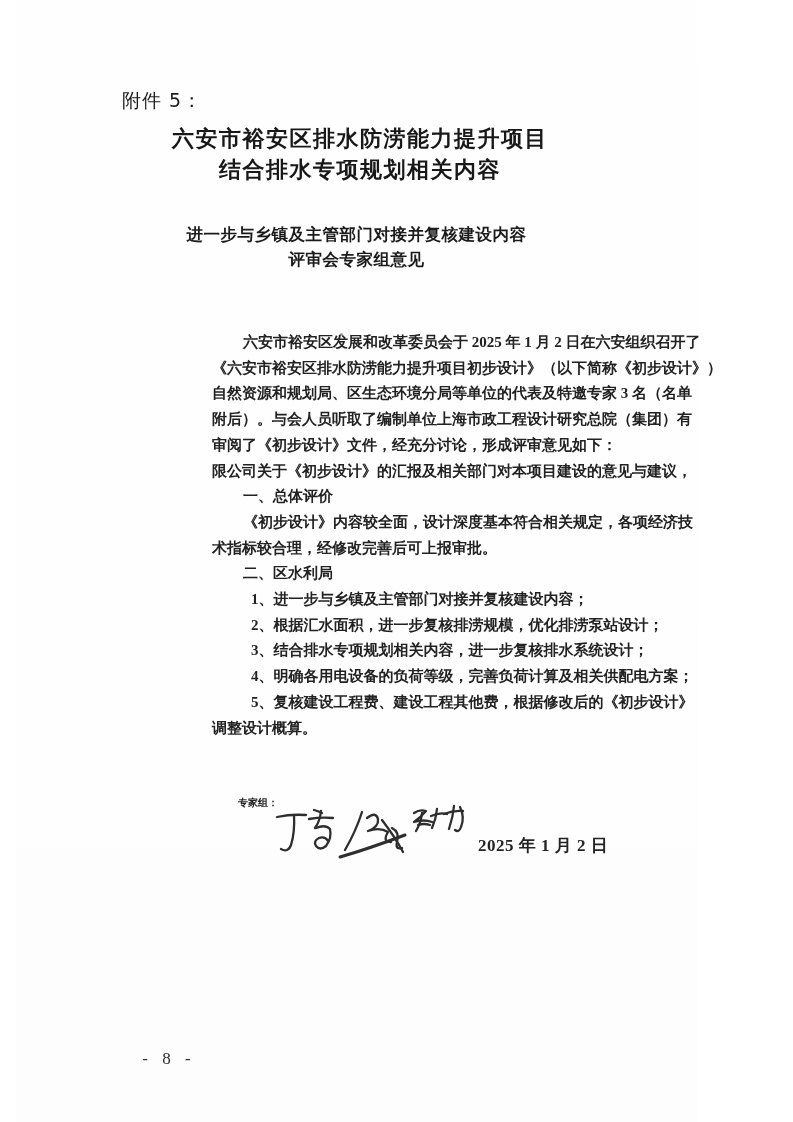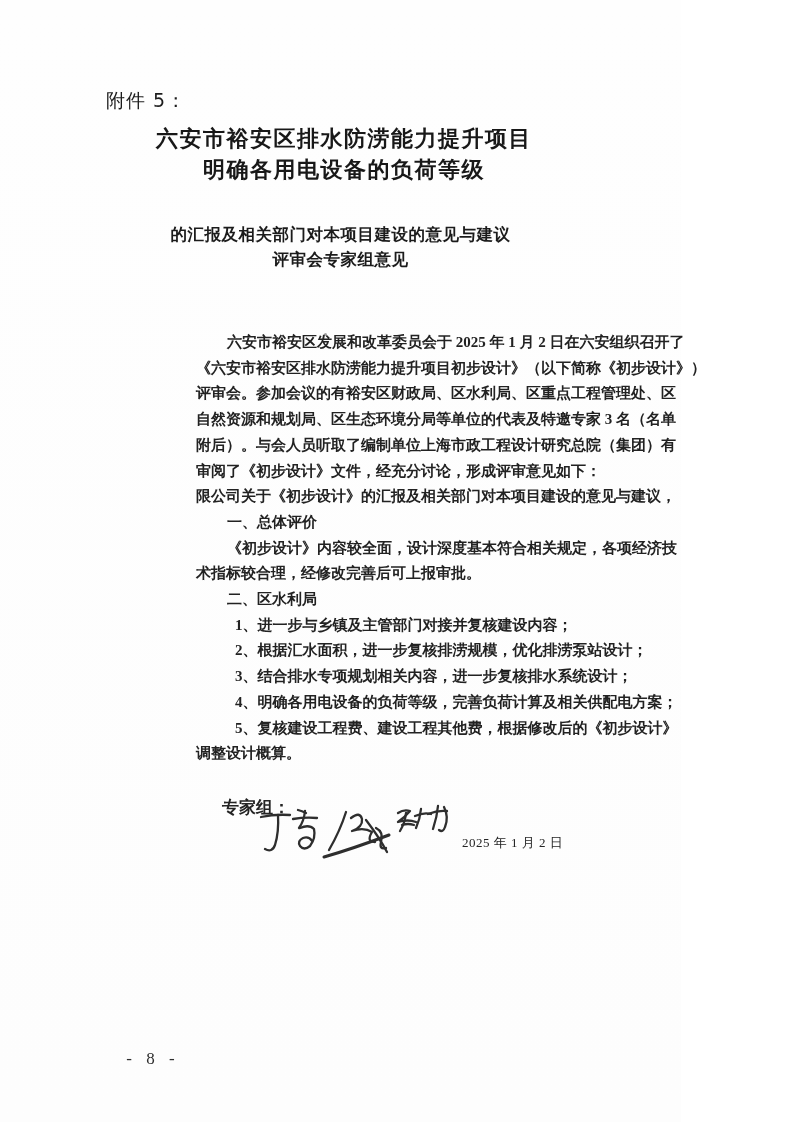--- a/index.html
+++ b/index.html
@@ -5,21 +5,21 @@
   * { margin: 0; padding: 0; box-sizing: border-box; }
   html, body { width: 793px; height: 1122px; }
   body {
     font-family: "Liberation Serif", "DejaVu Serif", serif;
     background: #ffffff;
     position: relative;
     overflow: hidden;
   }
   .page {
     position: absolute;
-    left: 0; top: 0;
+    left: 16px; top: 0;
     width: 681px; height: 1122px;
     background: linear-gradient(180deg, #fefefe 0%, #fdfdfd 100%);
     color: #1f1f1f;
   }
   
   .attach {
     position: absolute;
     left: 106px; top: 88px;
     font-family: "DejaVu Sans", "Liberation Sans", sans-serif;
     font-size: 19px;
@@ -65,34 +65,34 @@
     margin-top: 24px;
   }
   .body-text .line { white-space: nowrap; }
   .body-text .ind2 { text-indent: 31px; }
   .body-text .item { padding-left: 39px; }
   .body-text .h { font-weight: 800; }
   
   .sig-label {
     position: absolute;
     left: 222px; top: 796px;
-    font-size: 17px;
+    font-size: 10px;
     font-weight: 700;
     color: #242424;
   }
   .sig-ink {
     position: absolute;
     left: 248px; top: 798px;
     width: 215px; height: 72px;
   }
   .sig-date {
     position: absolute;
     left: 462px; top: 834px;
-    font-size: 13px;
-    font-weight: 400;
+    font-size: 17px;
+    font-weight: 700;
     letter-spacing: 0.5px;
     color: #242424;
     text-align: right;
   }
   
   .noise-dot {
     position: absolute;
     left: 324px; top: 333px;
     width: 3px; height: 3px;
     border-radius: 50%;
@@ -113,34 +113,33 @@
 </style>
 </head>
 <body>
 
 <div class="page">
 
   <div class="attach">附件 5：</div>
 
   <div class="title">
     <span class="tl">六安市裕安区排水防涝能力提升项目</span>
-    <span class="tl">明确各用电设备的负荷等级</span>
+    <span class="tl">结合排水专项规划相关内容</span>
   </div>
 
   <div class="subtitle">
-    <span class="sl">的汇报及相关部门对本项目建设的意见与建议</span>
+    <span class="sl">进一步与乡镇及主管部门对接并复核建设内容</span>
     <span class="sl">评审会专家组意见</span>
   </div>
 
   <div class="noise-dot"></div>
 
   <div class="body-text">
       <div class="line ind2">六安市裕安区发展和改革委员会于 2025 年 1 月 2 日在六安组织召开了</div>
       <div class="line">《六安市裕安区排水防涝能力提升项目初步设计》（以下简称《初步设计》）</div>
-      <div class="line">评审会。参加会议的有裕安区财政局、区水利局、区重点工程管理处、区</div>
       <div class="line">自然资源和规划局、区生态环境分局等单位的代表及特邀专家 3 名（名单</div>
       <div class="line">附后）。与会人员听取了编制单位上海市政工程设计研究总院（集团）有</div>
       <div class="line">审阅了《初步设计》文件，经充分讨论，形成评审意见如下：</div>
       <div class="line">限公司关于《初步设计》的汇报及相关部门对本项目建设的意见与建议，</div>
       <div class="line ind2 h">一、总体评价</div>
       <div class="line ind2">《初步设计》内容较全面，设计深度基本符合相关规定，各项经济技</div>
       <div class="line">术指标较合理，经修改完善后可上报审批。</div>
       <div class="line ind2 h">二、区水利局</div>
       <div class="line item">1、进一步与乡镇及主管部门对接并复核建设内容；</div>
       <div class="line item">2、根据汇水面积，进一步复核排涝规模，优化排涝泵站设计；</div>

